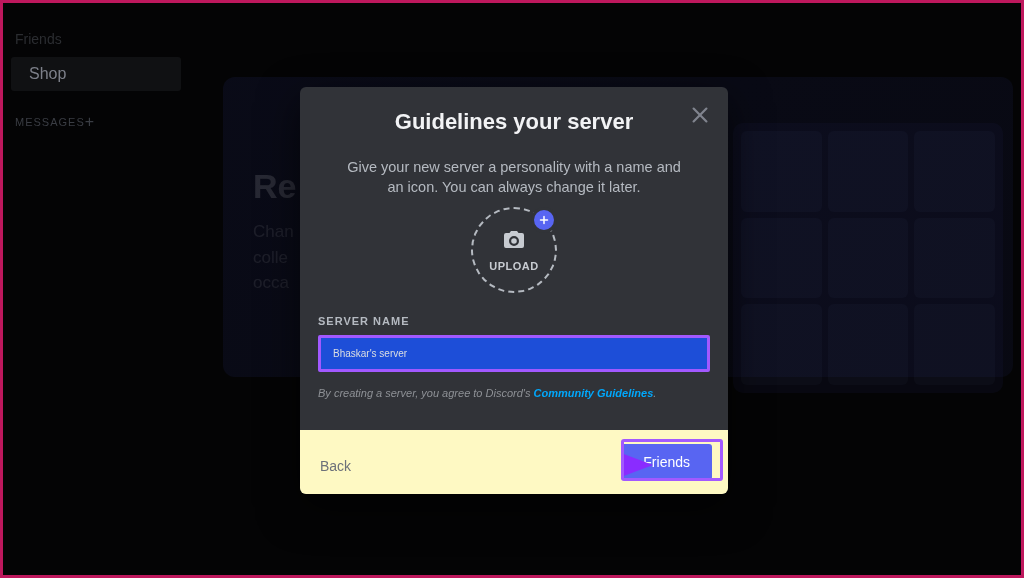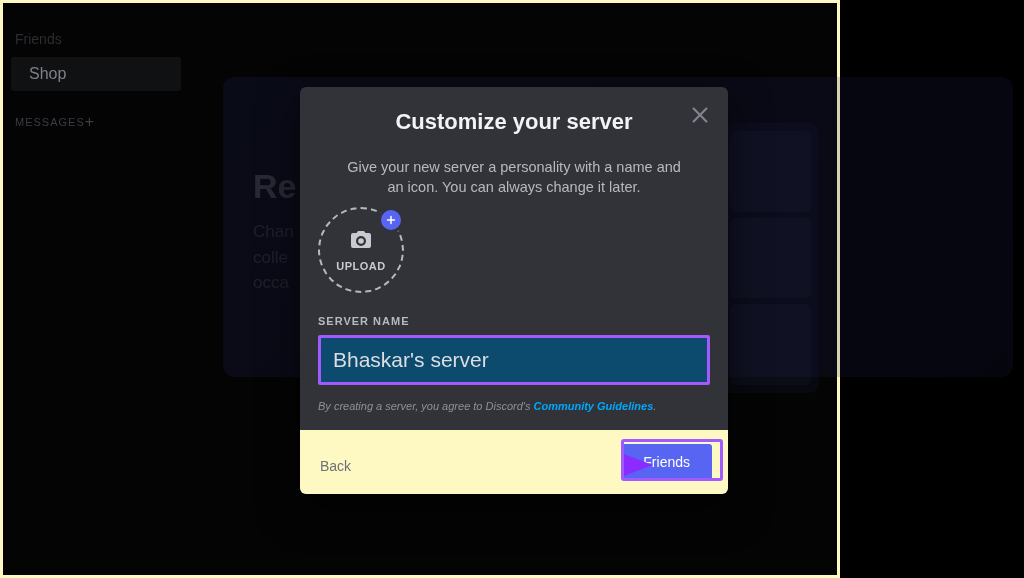--- a/index.html
+++ b/index.html
@@ -1,19 +1,19 @@
 <!DOCTYPE html>
 <html><head>
 <meta charset="utf-8">
 <style>
   * { box-sizing: border-box; margin: 0; padding: 0; font-family: -apple-system, BlinkMacSystemFont, "Segoe UI", Helvetica, Arial, sans-serif; }
   html, body { width: 1024px; height: 578px; background: #000; overflow: hidden; }
   .frame {
-    width: 840px; height: 578px; position: relative;
-    border: 3px solid #fef9c3; background: #040405;
+    width: 1024px; height: 578px; position: relative;
+    border: 3px solid #be185d; background: #040405;
   }
 
   
   .sidebar { position: absolute; left: 8px; top: 20px; width: 170px; }
   .sb-item { color: #2b2d31; font-size: 14px; padding: 8px 4px; }
   .sb-shop { color: #7d808a; background: #101113; border-radius: 3px; padding: 8px 18px; margin-top: 2px; }
   .sb-row { display:flex; align-items:center; color:#3a3d44; font-size:11px; letter-spacing:1px; margin-top:22px; padding: 0 4px;}
   .sb-plus { color:#3a3d44; font-size:16px; font-weight:400;}
 
   
@@ -48,42 +48,42 @@
     box-shadow: 0 14px 40px rgba(0,0,0,.6);
     display:flex; flex-direction:column;
   }
   .m-top { padding: 22px 18px 4px; text-align:center; position:relative;}
   .m-title { color:#f2f3f5; font-size:22px; font-weight:700;}
   .m-sub { color:#b5bac1; font-size:14.5px; line-height:1.35; margin-top:23px; padding: 0 22px;}
   .m-close { position:absolute; top:14px; right:14px; width:28px; height:28px; display:flex; align-items:center; justify-content:center; color:#80848e; cursor:pointer;}
   .m-close svg { width:22px; height:22px; }
 
   
-  .upload-wrap { display:flex; margin-top:10px; }
+  .upload-wrap { display:flex; justify-content:center; margin-top:10px; }
   .upload {
     position:relative; width:86px; height:86px; border-radius:50%;
     border: 2px dashed #b5bac1; display:flex; flex-direction:column; align-items:center; justify-content:center;
     color:#c7cbd1; gap:4px; cursor:pointer;
   }
   .upload .cam svg { width:24px; height:24px; }
   .upload .lbl { font-size:11px; font-weight:700; letter-spacing:.5px; }
   .upload .plus {
     position:absolute; top:-2px; right:-2px; width:26px; height:26px; border-radius:50%;
     background:#5865f2; display:flex; align-items:center; justify-content:center; color:#fff; font-weight:700;
     border: 3px solid #313338;
   }
   .upload .plus svg{ width:12px; height:12px;}
 
   
   .m-form { padding: 18px 18px 6px; flex:1;}
   .f-label { color:#b5bac1; font-size:11px; font-weight:700; letter-spacing:1px; }
   .f-input-wrap { margin-top:8px; border:3px solid #a259ff; border-radius:2px;}
   .f-input {
-    width:100%; background:#0c4a6e; border:none; outline:none; color:#dbdee1;
-    font-size:21px; padding:10px 12px;
+    width:100%; background:#1d4ed8; border:none; outline:none; color:#dbdee1;
+    font-size:10px; padding:10px 12px;
   }
   .f-disc { color:#8e9196; font-size:11px; margin-top:14px; line-height:1.3;font-style:italic;}
   .f-disc a { color:#00a8fc; text-decoration:none; font-weight:600;}
 
   
   .m-foot {
     background:#fef9c3; border-radius:0 0 6px 6px;
     display:flex; justify-content:space-between; align-items:flex-end;
     padding: 14px 16px;
   }
@@ -136,21 +136,21 @@
   </div>
 
 
   <div class="modal">
     <div class="m-top">
       <div class="m-close">
         <svg viewBox="0 0 24 24" fill="none" stroke="currentColor" stroke-width="2.4" stroke-linecap="round">
           <path d="M5 5 L19 19 M19 5 L5 19"></path>
         </svg>
       </div>
-      <div class="m-title">Customize your server</div>
+      <div class="m-title">Guidelines your server</div>
       <div class="m-sub">Give your new server a personality with a name and an icon. You can always change it later.</div>
 
       <div class="upload-wrap">
         <div class="upload">
           <span class="cam">
             <svg viewBox="0 0 24 24" fill="#c7cbd1">
                 <path d="M9 3l-1.5 2H4a2 2 0 0 0-2 2v11a2 2 0 0 0 2 2h16a2 2 0 0 0 2-2V7a2 2 0 0 0-2-2h-3.5L15 3H9zm3 5a5 5 0 1 1 0 10 5 5 0 0 1 0-10zm0 2.2a2.8 2.8 0 1 0 0 5.6 2.8 2.8 0 0 0 0-5.6z"></path>
               </svg>
           </span>
           <span class="lbl">UPLOAD</span>

